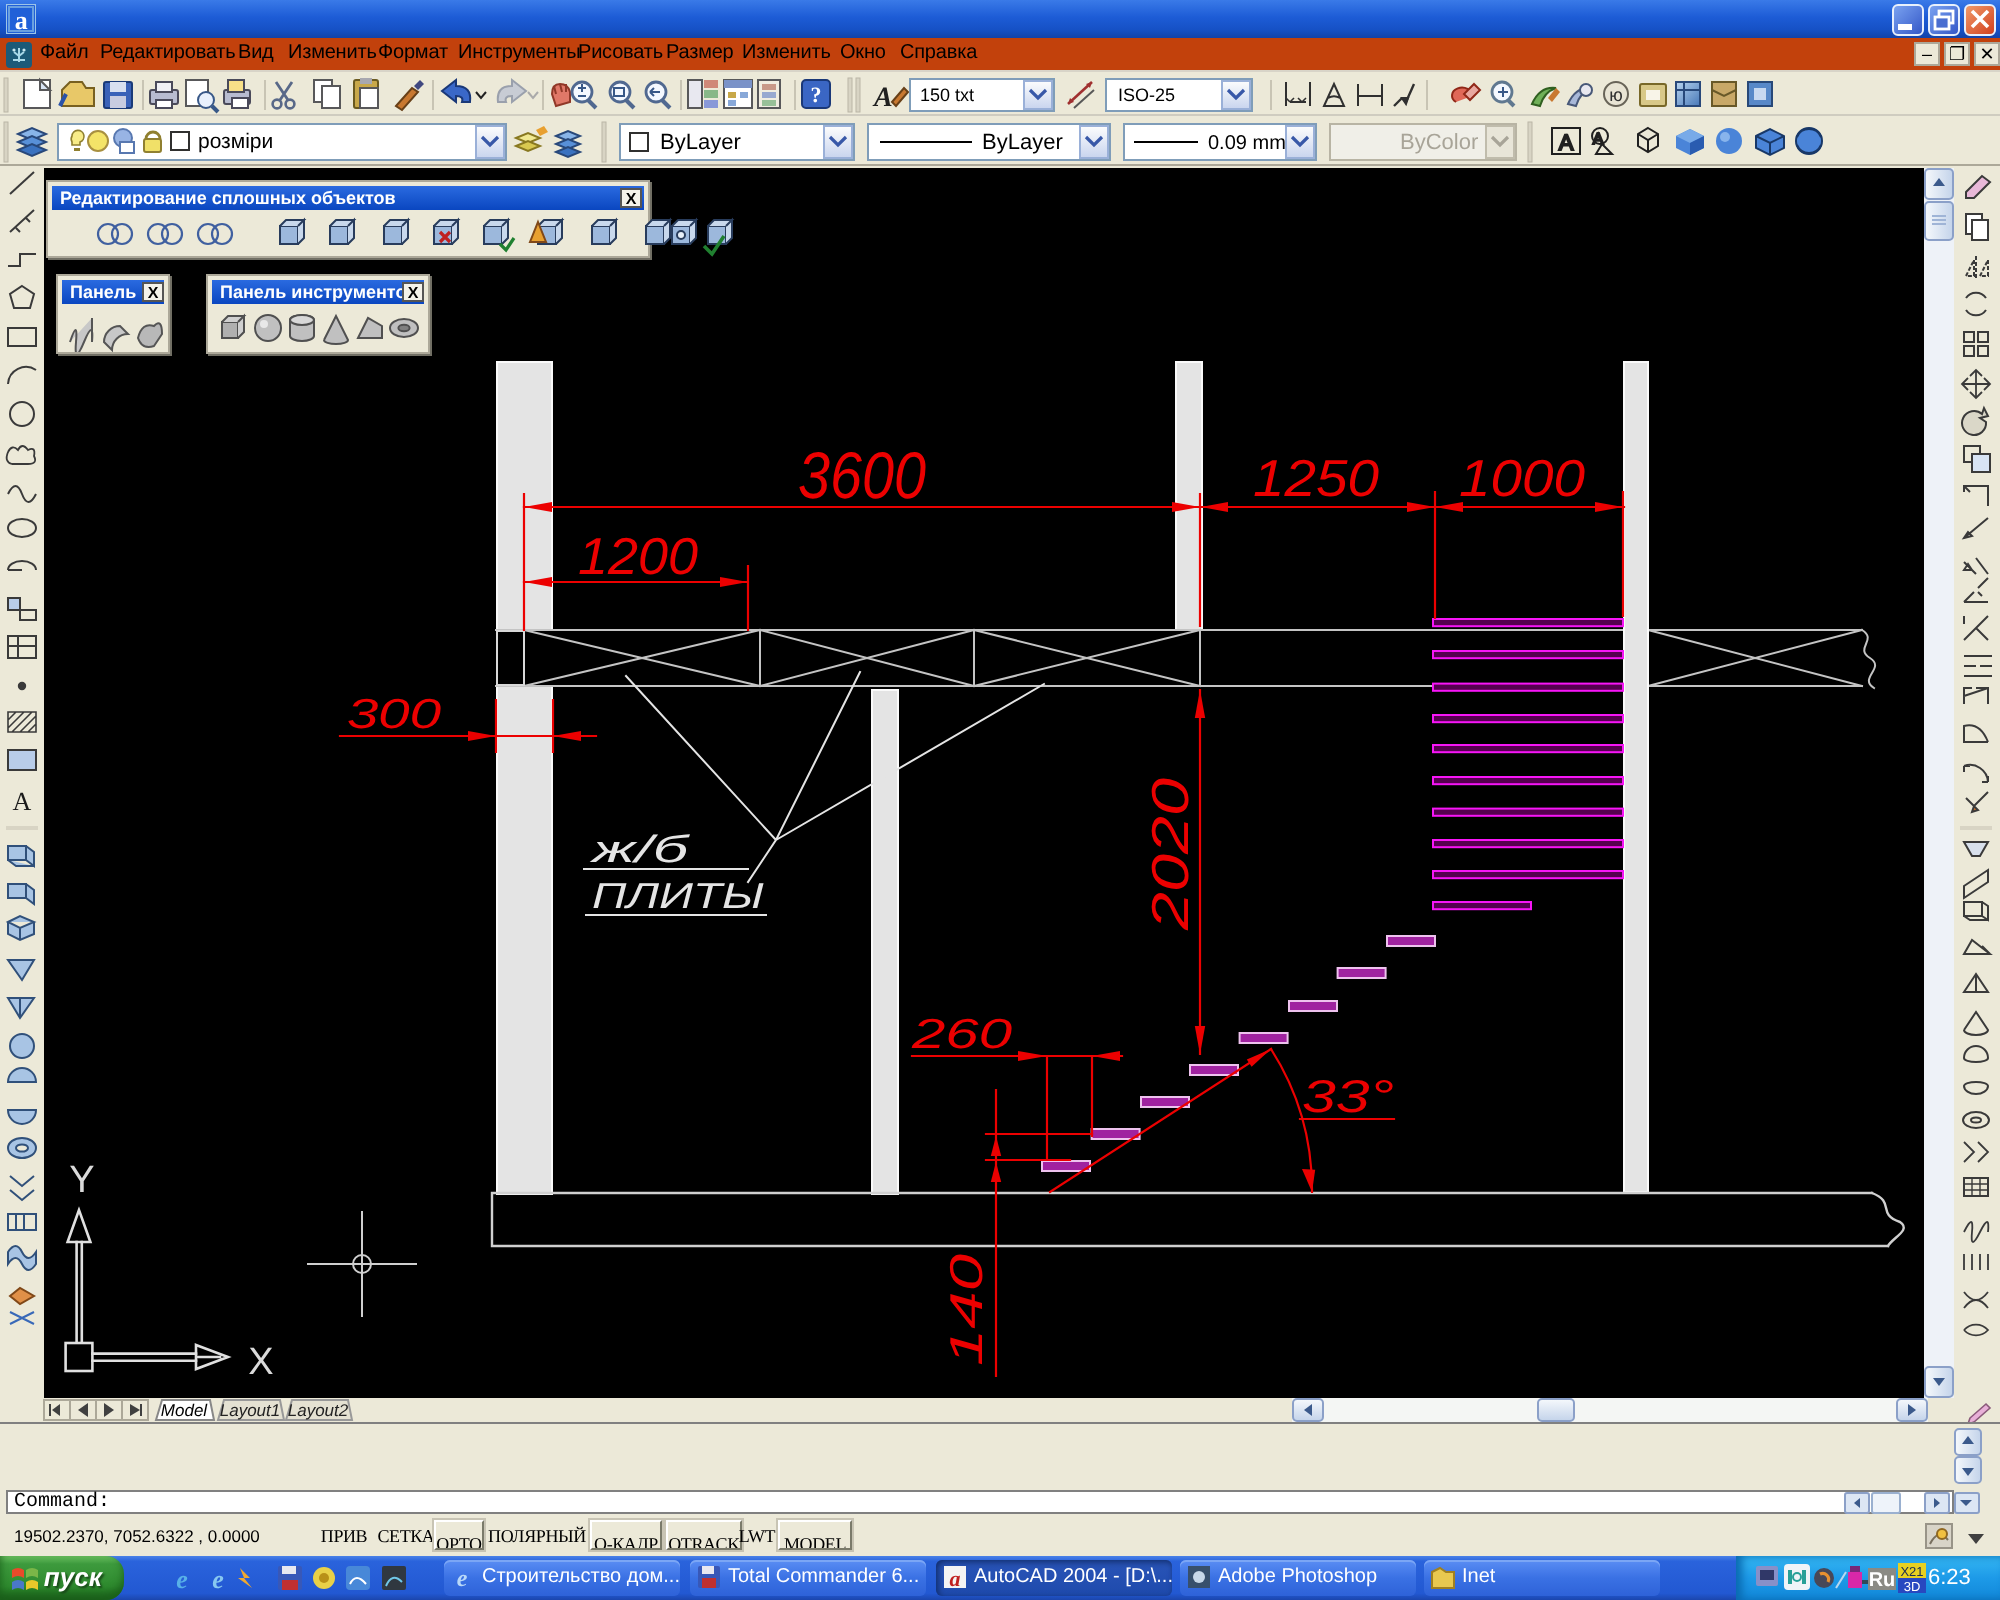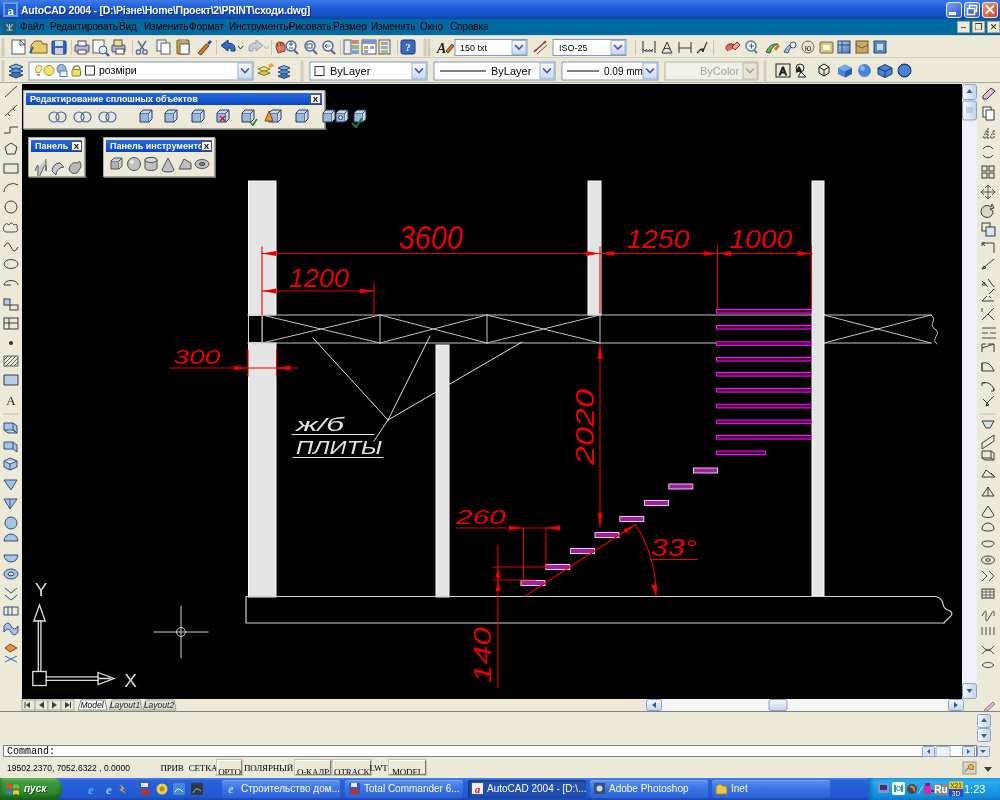--- a/index.html
+++ b/index.html
@@ -1,20 +1,20 @@
 <!DOCTYPE html>
 <html><head><meta charset="utf-8"><style>
 *{margin:0;padding:0;box-sizing:border-box}
 html,body{width:1000px;height:800px;overflow:hidden}
 body{font-family:"Liberation Sans",sans-serif;position:relative;background:#ece9d8}
 .abs{position:absolute}
 #titlebar{left:0;top:0;width:1000px;height:19px;background:linear-gradient(180deg,#3a7ae8 0%,#1d5cd6 45%,#1550c4 80%,#1343a8 100%);color:#fff;font-weight:bold;font-size:10.5px;letter-spacing:-0.25px}
 #titlebar .ttxt{position:absolute;left:21px;top:4px;text-shadow:1px 1px 1px #0a2a6a;white-space:nowrap}
 .wbtn{position:absolute;top:2px;width:16px;height:16px;border-radius:3px;border:1px solid #e8f0fc;color:#fff;font-size:11px;text-align:center;line-height:14px}
-#menubar{left:0;top:19px;width:1000px;height:17px;background:#0369a1;font-size:10px;letter-spacing:-0.1px;color:#000;border-bottom:1px solid #d8d4c8}
+#menubar{left:0;top:19px;width:1000px;height:17px;background:#c2410c;font-size:10px;letter-spacing:-0.1px;color:#000;border-bottom:1px solid #d8d4c8}
 #menubar span{position:absolute;top:2px;white-space:nowrap}
 #row1{left:0;top:37px;width:1000px;height:21px;background:#ece9d8;border-bottom:1px solid #cfccc0}
 #row2{left:0;top:59px;width:1000px;height:24px;background:#ece9d8;border-bottom:1px solid #aca899}
 #leftbar{left:0;top:83px;width:22px;height:617px;background:#ece9d8}
 #canvas{left:22px;top:84px;width:940px;height:615px;background:#000;overflow:hidden}
 #cad{position:absolute;left:-22px;top:-84px;width:1000px;height:800px}
 #vscroll{left:962px;top:84px;width:15px;height:615px;background:#f2f4f1}
 #rightbar{left:977px;top:83px;width:23px;height:617px;background:#ece9d8}
 #tabsrow{left:0;top:699px;width:1000px;height:12px;background:#ece9d8}
 #cmdwin{left:0;top:711px;width:1000px;height:46px;background:#ece9d8;border-top:1px solid #808080}
@@ -33,21 +33,20 @@
 .fx{position:absolute;top:1px;width:11px;height:10px;background:#f4f2ea;border:1px solid #555;color:#000;font-size:8px;font-weight:bold;text-align:center;line-height:9px}
 </style></head>
 <body>
 
 <div class="abs" id="titlebar">
  <svg class="abs" style="left:3px;top:2px" width="15" height="15">
       <rect x="0" y="0" width="15" height="15" rx="1" fill="#2060d8" stroke="#9cc4e8"></rect>
       <rect x="1.5" y="1.5" width="12" height="12" fill="none" stroke="#6aa0e0"></rect>
       <text x="7.5" y="12.5" font-size="13" fill="#fff" text-anchor="middle" font-family="Liberation Serif">a</text>
     </svg>
- <div class="ttxt">AutoCAD 2004 - [D:\Різне\Home\Проект\2\PRINT\сходи.dwg]</div>
  <div class="wbtn" style="left:946px;background:linear-gradient(135deg,#7aa2f0,#3458c8)"><svg width="14" height="13">
         <rect x="2" y="9" width="7" height="3" fill="#fff"></rect>
       </svg></div>
  <div class="wbtn" style="left:964px;background:linear-gradient(135deg,#7aa2f0,#3458c8)"><svg width="14" height="13">
         <rect x="4.5" y="2.5" width="7" height="6" fill="none" stroke="#fff" stroke-width="1.4"></rect>
         <rect x="2.5" y="5.5" width="7" height="6" fill="#4a6ed0" stroke="#fff" stroke-width="1.4"></rect>
       </svg></div>
  <div class="wbtn" style="left:982px;background:linear-gradient(135deg,#f09a6a,#d2401e)"><svg width="14" height="13">
         <path d="M3,2.5 l8,8 M11,2.5 l-8,8" stroke="#fff" stroke-width="1.8"></path>
       </svg></div>
@@ -691,21 +690,21 @@
  <div class="sbtn up" style="left:389px;width:37px">MODEL</div>
  <svg style="position:absolute;left:962px;top:3px" width="32" height="16">
       <rect x="1" y="2" width="13" height="12" fill="#d8d4c8" stroke="#989488"></rect>
       <path d="M3,12 q4,-8 9,-2" stroke="#787060" fill="none"></path>
       <circle cx="9" cy="7" r="2.5" fill="#f0c040" stroke="#906820"></circle>
       <path d="M22,7 l4,5 4,-5 z" fill="#404040"></path>
     </svg>
 </div>
 
 <div class="abs" id="taskbar">
- <div style="position:absolute;left:0;top:0;width:62px;height:22px;border-radius:0 9px 9px 0;background:linear-gradient(180deg,#6abf60 0%,#3d9a3d 18%,#2e8a2e 70%,#1e6e1e 100%);color:#fff;font-weight:bold;font-style:italic;font-size:10px;line-height:22px;text-align:center;text-shadow:1px 1px 1px #1a4a1a;box-shadow:inset 0 -3px 5px #1a5e1a">&nbsp;&nbsp;&nbsp;пуск</div>
+ <div style="position:absolute;left:0;top:0;width:62px;height:22px;border-radius:0 9px 9px 0;background:linear-gradient(180deg,#6abf60 0%,#3d9a3d 18%,#2e8a2e 70%,#1e6e1e 100%);color:#fff;font-weight:bold;font-style:italic;font-size:13px;line-height:22px;text-align:center;text-shadow:1px 1px 1px #1a4a1a;box-shadow:inset 0 -3px 5px #1a5e1a">&nbsp;&nbsp;&nbsp;пуск</div>
  <svg style="position:absolute;left:5px;top:3px" width="16" height="16">
       <g>
         <path d="M1,4 q3,-2 6,0 l0,4 q-3,-2 -6,0 z" fill="#e84a2a"></path>
         <path d="M8,4 q3,-2 6,0 l0,4 q-3,-2 -6,0 z" fill="#7ab648"></path>
         <path d="M1,10 q3,-2 6,0 l0,4 q-3,-2 -6,0 z" fill="#4a78c8"></path>
         <path d="M8,10 q3,-2 6,0 l0,4 q-3,-2 -6,0 z" fill="#e8c82a"></path>
       </g>
     </svg>
  <svg style="position:absolute;left:78px;top:3px" width="130" height="16">
   <text x="13" y="13" font-size="13" font-weight="bold" font-style="italic" fill="#58b0e8" text-anchor="middle" font-family="Liberation Serif">e</text>
@@ -768,14 +767,14 @@
   <path d="M52,5 h7 v8 h-7 z" fill="#d828a8"></path>
       <rect x="53" y="2" width="5" height="3" fill="#782878"></rect>
       <path d="M59,9 h3 v2 h-3 z" fill="#304858"></path>
   <rect x="62" y="3" width="14" height="11" fill="#8a8a84"></rect>
       <text x="69" y="12" font-size="10" font-weight="bold" fill="#fff" text-anchor="middle">Ru</text>
   <rect x="77" y="0.5" width="14" height="7.5" fill="#e8d020"></rect>
       <rect x="77" y="8" width="14" height="7.5" fill="#2848c0"></rect>
       <text x="84" y="7" font-size="6.5" fill="#203050" text-anchor="middle">X21</text>
       <text x="84" y="14.5" font-size="6.5" fill="#fff" text-anchor="middle">3D</text>
  </svg>
- <div style="position:absolute;left:964px;top:5px;color:#fff;font-size:11px">1:23</div>
+ <div style="position:absolute;left:964px;top:5px;color:#fff;font-size:11px">6:23</div>
 </div>
 
 </body></html>

